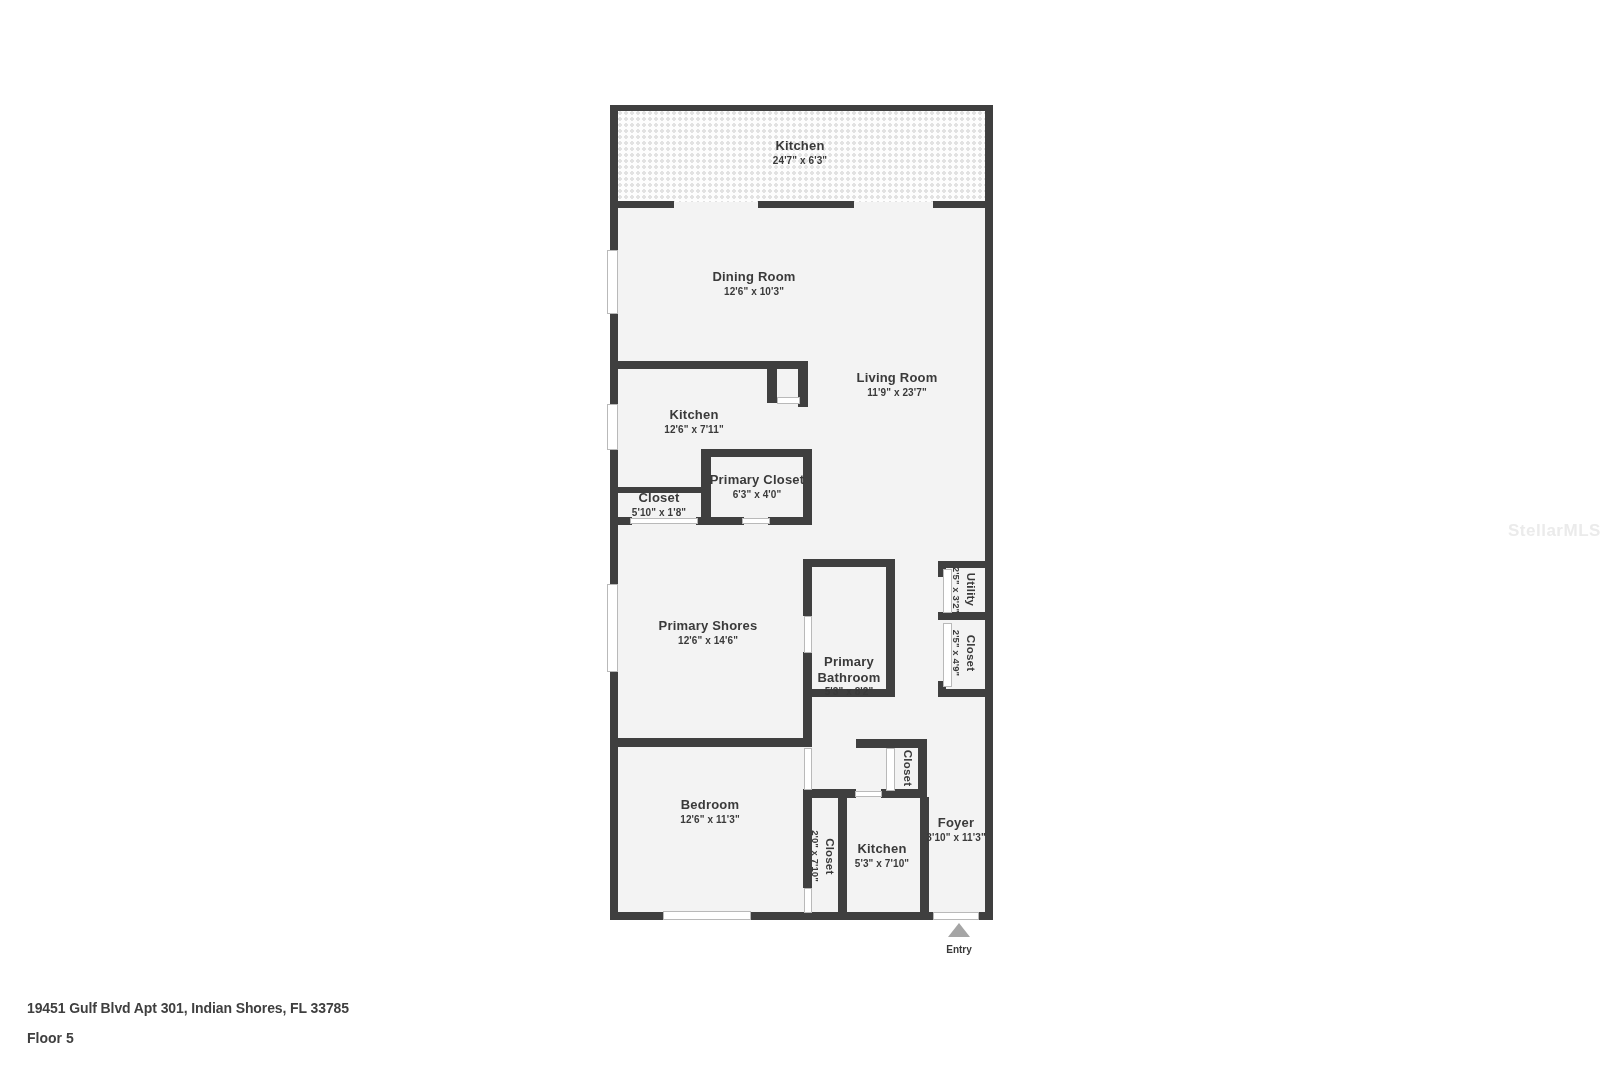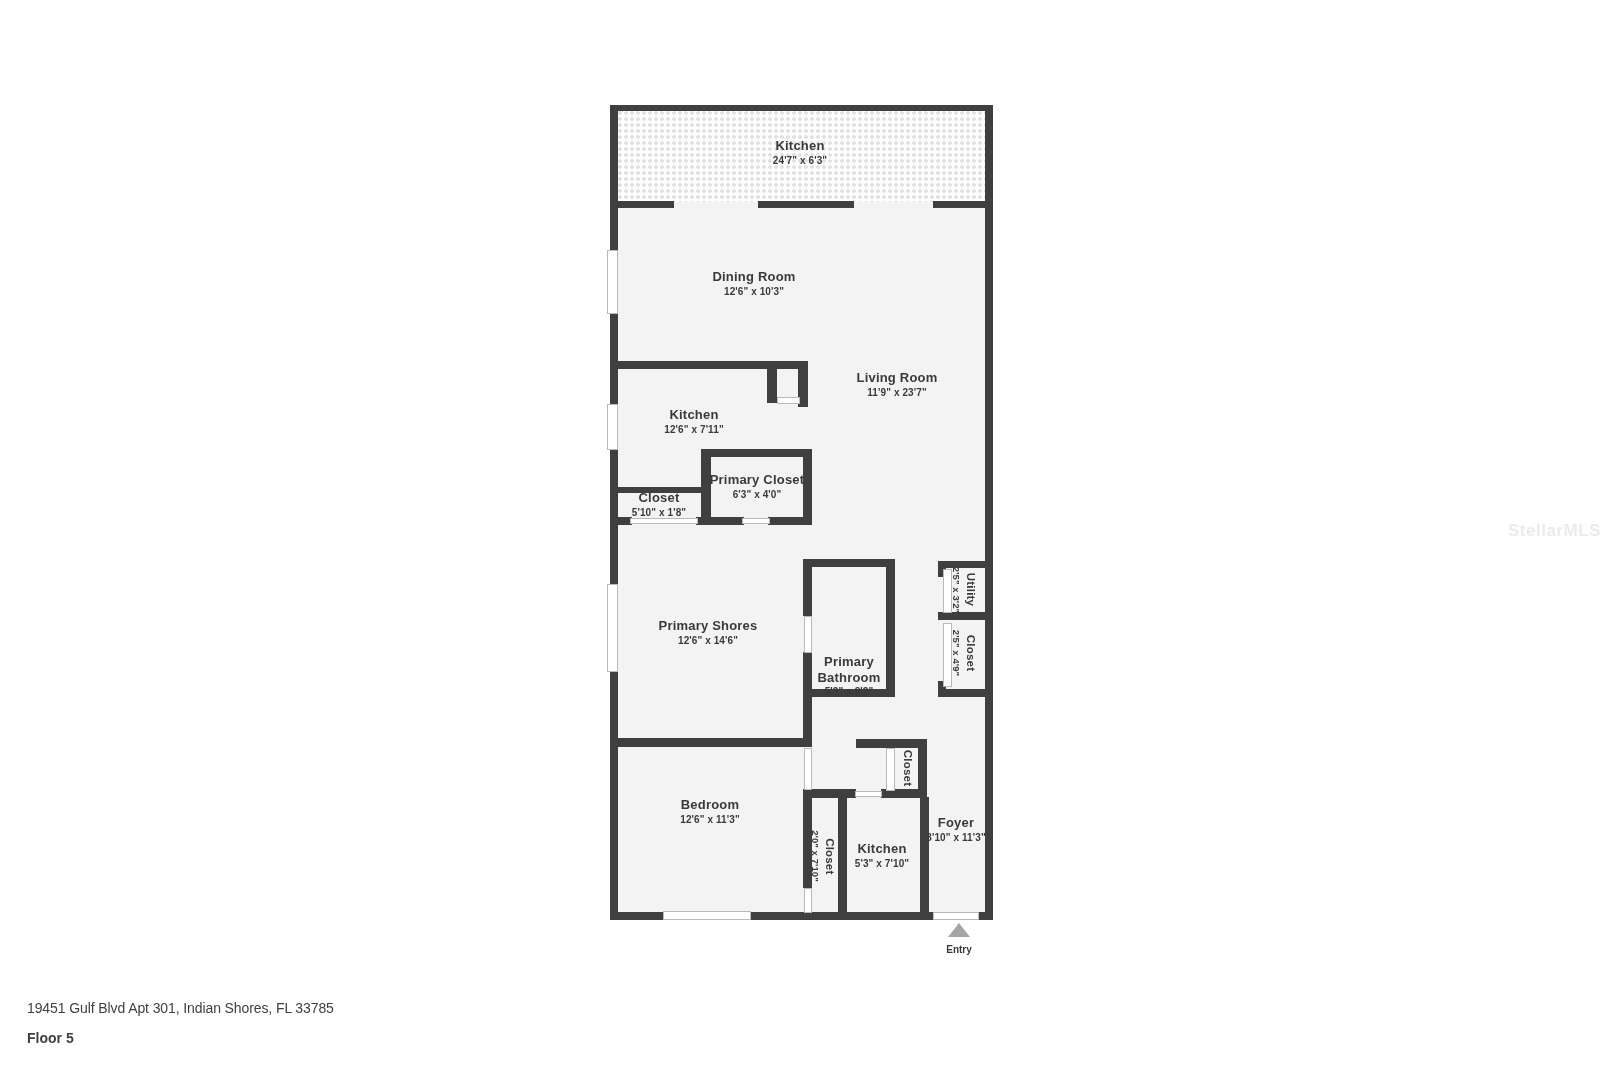--- a/index.html
+++ b/index.html
@@ -20,21 +20,21 @@
   .room-label.vertical{writing-mode:vertical-rl;text-orientation:mixed;}
   .room-label.vertical .rname{font-size:11.5px;}
   .room-label.vertical .rdims{font-size:9.5px;margin-top:0;margin-right:1px;}
   .entry-arrow{position:absolute;left:948px;top:923px;width:0;height:0;
       border-left:11px solid transparent;border-right:11px solid transparent;
       border-bottom:14px solid var(--entry-arrow,#a5a5a5);}
   .entry-label{position:absolute;left:959px;top:944px;transform:translateX(-50%);
       font-size:10px;font-weight:bold;color:var(--text,#3a3a3a);}
   .watermark{position:absolute;left:1508px;top:521px;font-size:17px;font-weight:bold;
       color:var(--watermark,#ebebeb);letter-spacing:.5px;}
-  .address{position:absolute;left:27px;top:1000px;font-size:14px;font-weight:normal;color:#3f3f3f;letter-spacing:-.1px;}
+  .address{position:absolute;left:27px;top:1000px;font-size:14px;font-weight:bold;color:#3f3f3f;letter-spacing:-.1px;}
   .floor-label{position:absolute;left:27px;top:1030px;font-size:14px;font-weight:bold;color:#3f3f3f;}
   .disclaimer{position:absolute;left:548px;top:1036px;width:466px;text-align:center;
       font-size:11px;font-weight:bold;color:#4d4d4d;letter-spacing:-.2px;}
 </style>
 </head>
 <body>
 
 <div class="canvas">
   <div class="plan">
     <div class="interior"></div>

